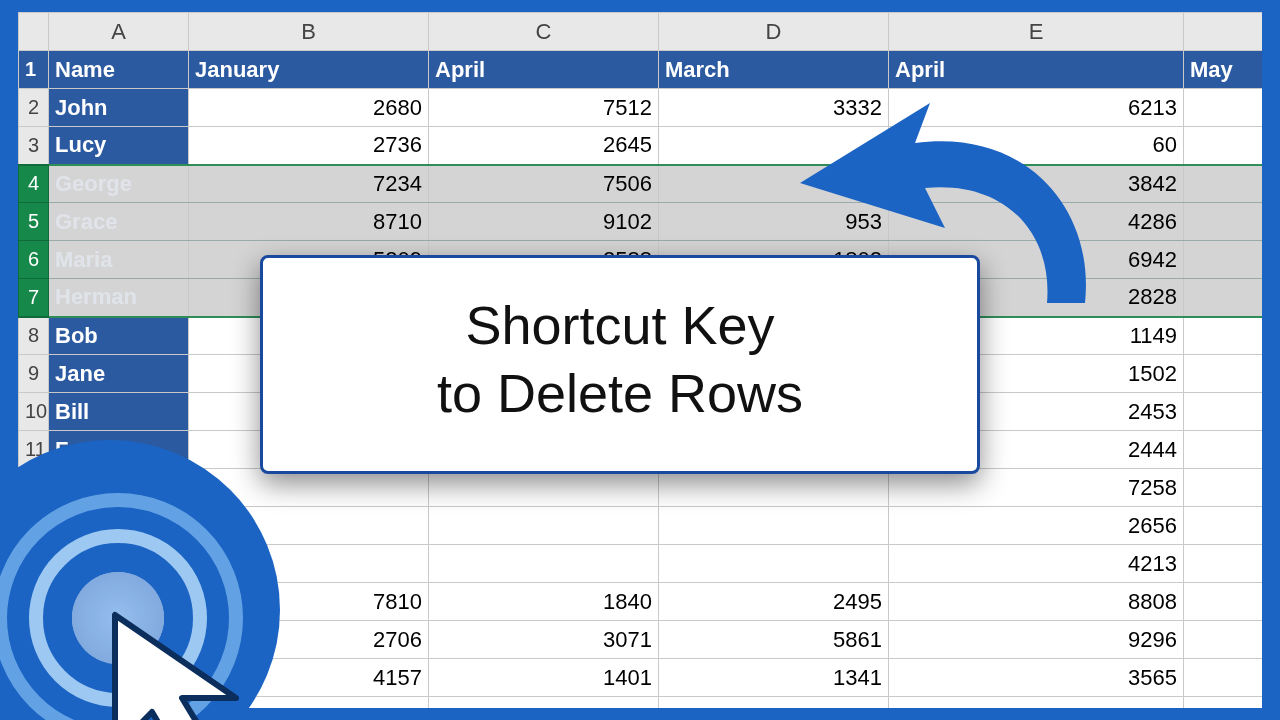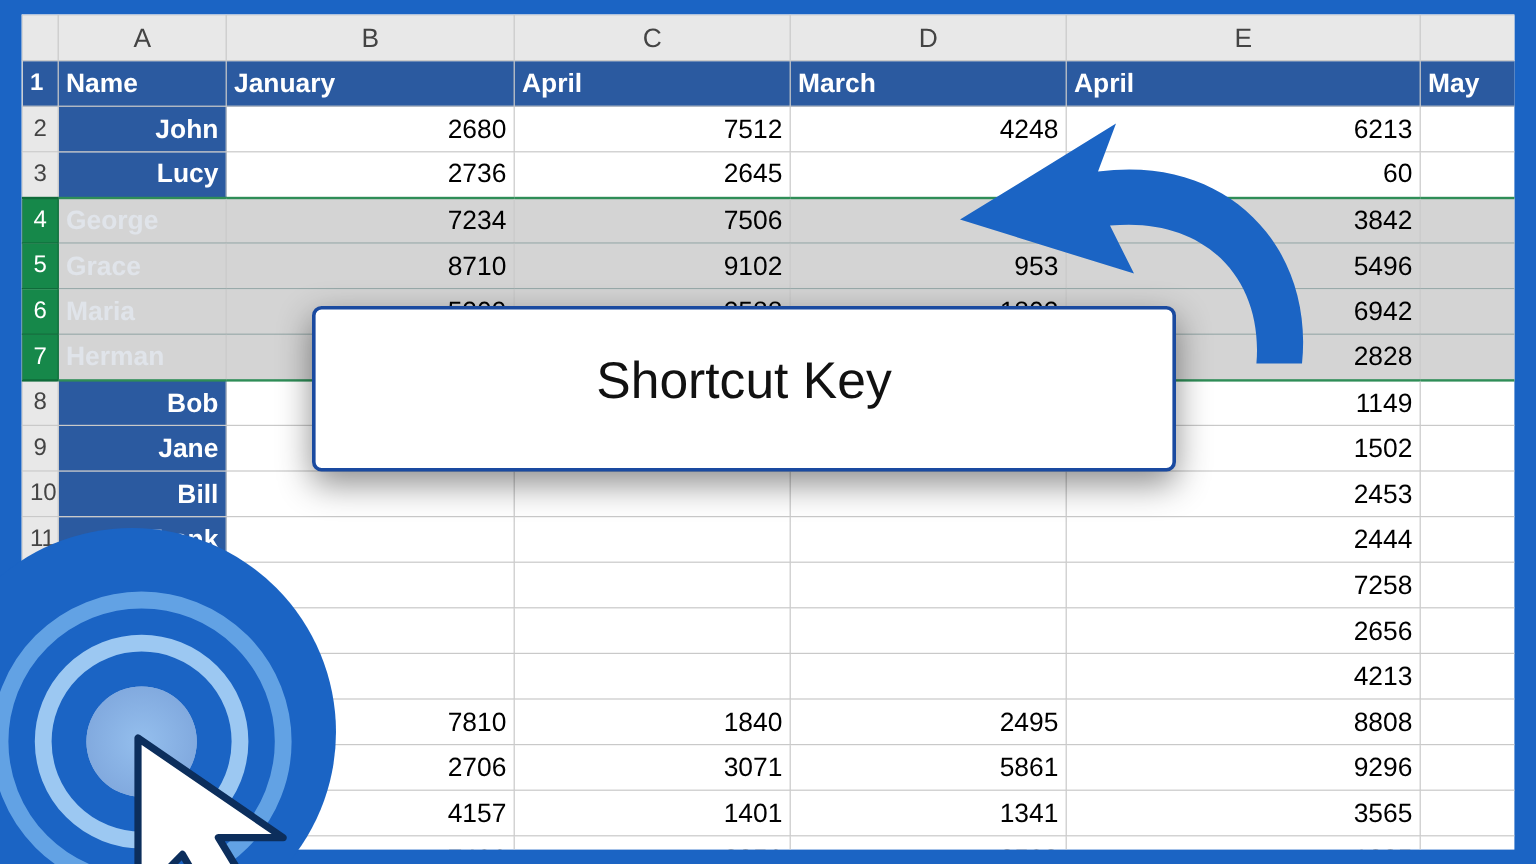--- a/index.html
+++ b/index.html
@@ -56,21 +56,21 @@
   }
   tbody tr.sel td.rownum {
     background: #16884a;
     color: #fff;
     border-color: #0f6b3a;
   }
   td.name {
     background: #2b5aa0;
     color: #fff;
     font-weight: 700;
-    text-align: right;
+    text-align: left;
   }
   thead + tbody tr:first-child td.name { background: #2b5aa0; }
   tr.hdr td {
     background: #2b5aa0;
     color: #fff;
     font-weight: 700;
     text-align: left;
   }
   td.num { text-align: right; color: #000; }
   tr.sel td.num, tr.sel td.name-sel {
@@ -93,21 +93,21 @@
     top: 255px;
     width: 720px;
     background: #fff;
     border: 3px solid #1a4aa0;
     border-radius: 8px;
     box-shadow: 0 10px 28px rgba(0,0,0,0.45);
     padding: 34px 44px 44px;
     text-align: center;
   }
   .callout .line {
-    font-size: 43px;
+    font-size: 54px;
     font-weight: 400;
     color: #111;
     line-height: 1.25;
   }
 
   
   .arrow {
     position: absolute;
     left: 755px;
     top: 88px;
@@ -157,21 +157,21 @@
           <td class="">April</td>
           <td class="">March</td>
           <td class="">April</td>
           <td class="">May</td>
         </tr>
         <tr>
           <td class="rownum">2</td>
           <td class="name">John</td>
           <td class="num">2680</td>
           <td class="num">7512</td>
-          <td class="num">4248</td>
+          <td class="num">3332</td>
           <td class="num">6213</td>
           <td class="num"></td>
         </tr>
         <tr>
           <td class="rownum">3</td>
           <td class="name">Lucy</td>
           <td class="num">2736</td>
           <td class="num">2645</td>
           <td class="num"></td>
           <td class="num">60</td>
@@ -185,21 +185,21 @@
           <td class="num"></td>
           <td class="num">3842</td>
           <td class="num"></td>
         </tr>
         <tr class="sel">
           <td class="rownum">5</td>
           <td class="name-sel">Grace</td>
           <td class="num">8710</td>
           <td class="num">9102</td>
           <td class="num">953</td>
-          <td class="num">5496</td>
+          <td class="num">4286</td>
           <td class="num"></td>
         </tr>
         <tr class="sel">
           <td class="rownum">6</td>
           <td class="name-sel">Maria</td>
           <td class="num">5209</td>
           <td class="num">2588</td>
           <td class="num">1802</td>
           <td class="num">6942</td>
           <td class="num"></td>
@@ -321,20 +321,21 @@
            C 340 120, 270 40, 160 55
            L 175 15
            L 45 95
            L 190 140
            L 170 100
            C 250 92, 298 145, 292 215 Z" fill="#1b64c4"></path>
 </svg>
 
 <div class="callout">
   <div class="line">Shortcut Key</div>
+  <div class="line">to Delete Rows</div>
 </div>
 
 <svg class="logo" viewBox="0 0 340 340">
   <defs>
     <radialGradient id="g" cx="50%" cy="50%" r="50%">
       <stop offset="0%" stop-color="#3d8adf"></stop>
       <stop offset="100%" stop-color="#1b64c4"></stop>
     </radialGradient>
   </defs>
   <circle cx="170" cy="170" r="170" fill="#1b64c4"></circle>

